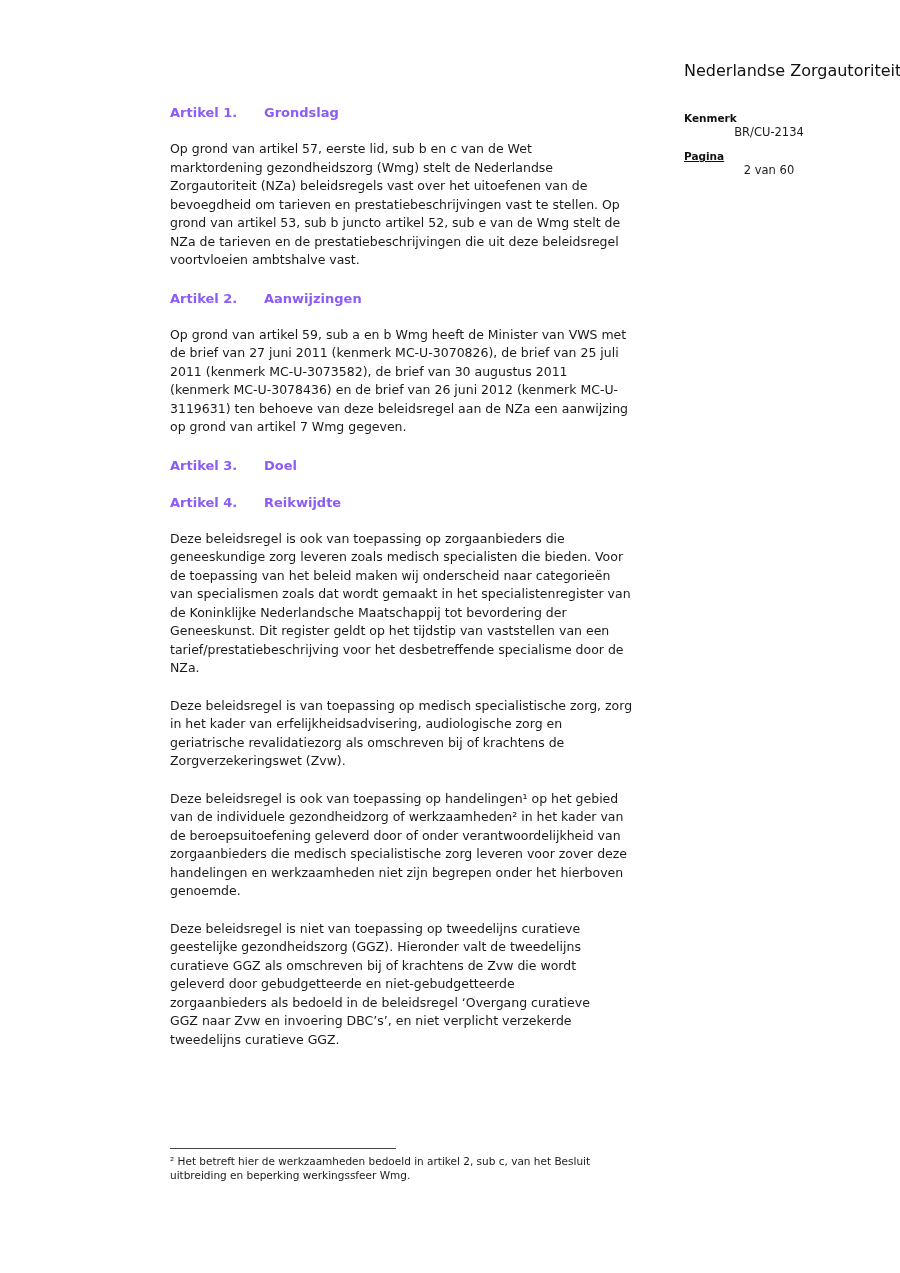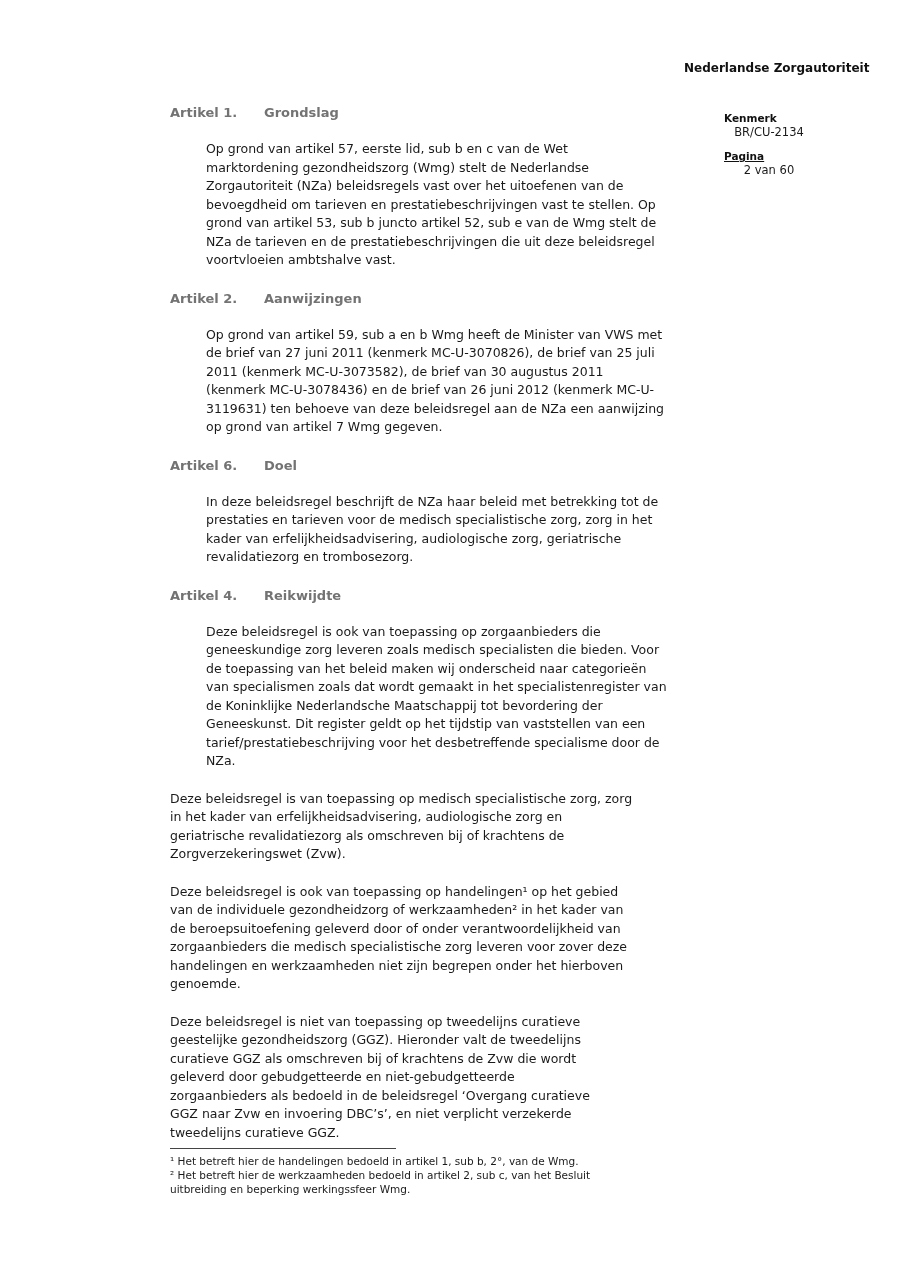--- a/index.html
+++ b/index.html
@@ -10,61 +10,60 @@
     background:#ffffff;
     font-family:"DejaVu Sans", sans-serif;
     color:#1a1a1a;
     overflow:hidden;
   }
   
   .org {
     position:absolute;
     left:684px;
     top:61px;
-    font-size:12px;
-    font-weight:bold;
+    font-size:16px;
+    font-weight:normal;
     color:#111;
     white-space:nowrap;
   }
   
   .meta {
     position:absolute;
     left:684px;
     top:112px;
     width:170px;
   }
   .meta-label {
     font-size:10.5px;
     font-weight:bold;
     line-height:13px;
     color:#111;
-    margin-left:40px;
   }
   .meta-value {
     font-size:11.5px;
     line-height:14px;
     color:#1a1a1a;
     text-align:center;
   }
   .meta-gap { margin-top:11px;text-decoration:underline; }
   
   .main {
     position:absolute;
     left:170px;
     top:103px;
     width:540px;
   }
   h2.art {
     font-size:13px;
     font-weight:bold;
-    color:#737373;
+    color:#8b5cf6;
     margin:0 0 18px 0;
     line-height:19px;
   }
-  h2.art + p { margin-top:0;margin-left:36px; }
+  h2.art + p { margin-top:0; }
   h2.art:not(.first) { margin-top:3px; }
   .artnum {
     display:inline-block;
     width:94px;
   }
   .main p {
     font-size:12.5px;
     line-height:18.5px;
     margin:0 0 19px 0;
     white-space:pre-line;
@@ -115,25 +114,21 @@
 voortvloeien ambtshalve vast.</p>
 
     <h2 class="art"><span class="artnum">Artikel 2.</span><span>Aanwijzingen</span></h2>
     <p>Op grond van artikel 59, sub a en b Wmg heeft de Minister van VWS met
 de brief van 27 juni 2011 (kenmerk MC-U-3070826), de brief van 25 juli
 2011 (kenmerk MC-U-3073582), de brief van 30 augustus 2011
 (kenmerk MC-U-3078436) en de brief van 26 juni 2012 (kenmerk MC-U-
 3119631) ten behoeve van deze beleidsregel aan de NZa een aanwijzing
 op grond van artikel 7 Wmg gegeven.</p>
 
-    <h2 class="art"><span class="artnum">Artikel 6.</span><span>Doel</span></h2>
-    <p>In deze beleidsregel beschrijft de NZa haar beleid met betrekking tot de
-prestaties en tarieven voor de medisch specialistische zorg, zorg in het
-kader van erfelijkheidsadvisering, audiologische zorg, geriatrische
-revalidatiezorg en trombosezorg.</p>
+    <h2 class="art"><span class="artnum">Artikel 3.</span><span>Doel</span></h2>
 
     <h2 class="art"><span class="artnum">Artikel 4.</span><span>Reikwijdte</span></h2>
     <p>Deze beleidsregel is ook van toepassing op zorgaanbieders die
 geneeskundige zorg leveren zoals medisch specialisten die bieden. Voor
 de toepassing van het beleid maken wij onderscheid naar categorieën
 van specialismen zoals dat wordt gemaakt in het specialistenregister van
 de Koninklijke Nederlandsche Maatschappij tot bevordering der
 Geneeskunst. Dit register geldt op het tijdstip van vaststellen van een
 tarief/prestatiebeschrijving voor het desbetreffende specialisme door de
 NZa.</p>
@@ -152,18 +147,17 @@
 curatieve GGZ als omschreven bij of krachtens de Zvw die wordt
 geleverd door gebudgetteerde en niet-gebudgetteerde
 zorgaanbieders als bedoeld in de beleidsregel ‘Overgang curatieve
 GGZ naar Zvw en invoering DBC’s’, en niet verplicht verzekerde
 tweedelijns curatieve GGZ.</p>
 
   </div>
 
   <div class="footnotes">
     <div class="fnrule"></div>
-    <p class="fn">¹ Het betreft hier de handelingen bedoeld in artikel 1, sub b, 2°, van de Wmg.</p>
     <p class="fn">² Het betreft hier de werkzaamheden bedoeld in artikel 2, sub c, van het Besluit
 uitbreiding en beperking werkingssfeer Wmg.</p>
   </div>
 
 </div>
 
 </body></html>

